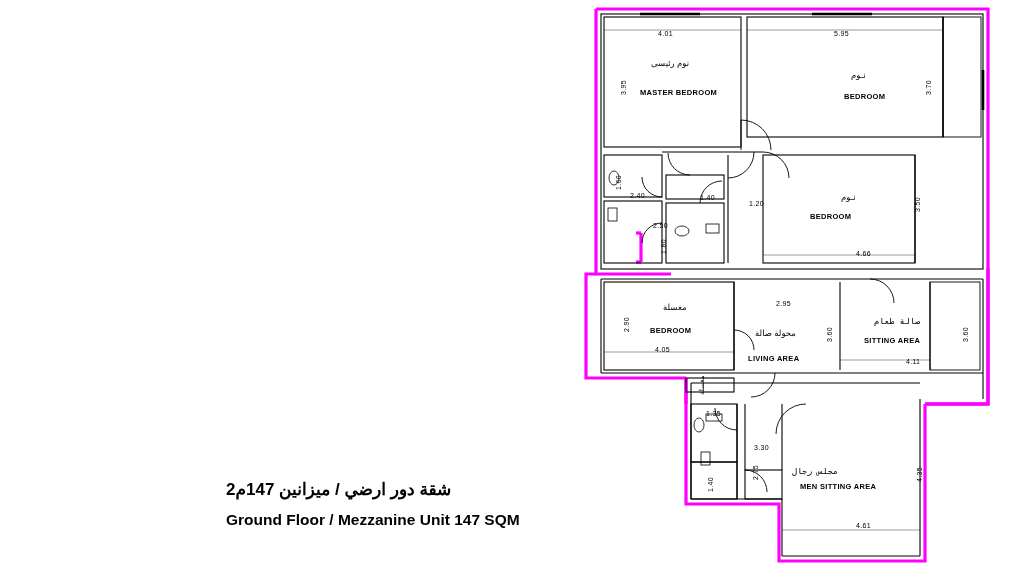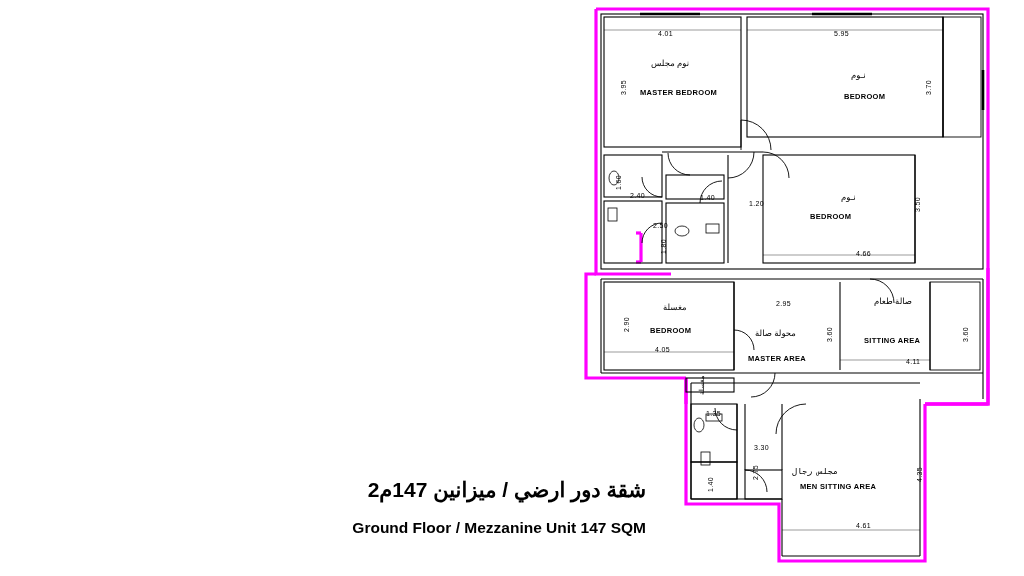--- a/index.html
+++ b/index.html
@@ -3,23 +3,23 @@
 <meta charset="utf-8">
 <style>
   html,body{margin:0;padding:0;background:#ffffff;}
   body{width:1024px;height:576px;position:relative;overflow:hidden;
        font-family:"Liberation Sans",sans-serif;color:#000;}
 
   #plan{position:absolute;left:0;top:0;width:1024px;height:576px;}
 
   
   .caption{position:absolute;left:226px;top:480px;width:420px;}
-  .caption .ar{font-size:21px;font-weight:bold;direction:rtl;text-align:right;
+  .caption .ar{font-size:17px;font-weight:bold;direction:rtl;text-align:left;
                line-height:20px;letter-spacing:0px;}
-  .caption .en{font-size:15.5px;font-weight:bold;line-height:20px;margin-top:18px;text-align:right;}
+  .caption .en{font-size:15.5px;font-weight:bold;line-height:20px;margin-top:10px;}
 
   
   .lbl{position:absolute;font-size:7.5px;letter-spacing:.3px;white-space:nowrap;}
   .lbl.b{font-weight:bold;}
   .lbl.ar{font-size:8.5px;}
   .lbl.dim{font-size:7px;}
   .rot{transform-origin:0 0;transform:rotate(-90deg);}
   .ctr{text-align:center;}
 </style>
 </head>
@@ -131,21 +131,21 @@
     <path d="M604,30 L741,30"></path>
     <path d="M747,30 L943,30"></path>
     <path d="M763,255 L915,255"></path>
     <path d="M604,352 L734,352"></path>
     <path d="M840,360 L930,360"></path>
     <path d="M782,530 L920,530"></path>
   </g>
 </svg>
 
 <div>
-  <div class="lbl ar" style="left:651px;top:58px;">نوم مجلس</div>
+  <div class="lbl ar" style="left:651px;top:58px;">نوم رئيسى</div>
   <div class="lbl b ctr" style="left:640px;top:88px;width:62px;">MASTER BEDROOM</div>
   <div class="lbl dim" style="left:658px;top:30px;">4.01</div>
   <div class="lbl dim rot" style="left:620px;top:95px;">3.95</div>
 </div>
 
 <div>
   <div class="lbl ar" style="left:851px;top:70px;">نـوم</div>
   <div class="lbl b" style="left:844px;top:92px;">BEDROOM</div>
   <div class="lbl dim" style="left:834px;top:30px;">5.95</div>
   <div class="lbl dim rot" style="left:925px;top:95px;">3.70</div>
@@ -160,27 +160,27 @@
 
 <div>
   <div class="lbl ar" style="left:663px;top:302px;">مغسلة</div>
   <div class="lbl b" style="left:650px;top:326px;">BEDROOM</div>
   <div class="lbl dim" style="left:655px;top:346px;">4.05</div>
   <div class="lbl dim rot" style="left:623px;top:332px;">2.90</div>
 </div>
 
 <div>
   <div class="lbl ar" style="left:755px;top:328px;">محولة صالة</div>
-  <div class="lbl b" style="left:748px;top:354px;">MASTER  AREA</div>
+  <div class="lbl b" style="left:748px;top:354px;">LIVING  AREA</div>
   <div class="lbl dim" style="left:776px;top:300px;">2.95</div>
   <div class="lbl dim rot" style="left:826px;top:342px;">3.60</div>
 </div>
 
 <div>
-  <div class="lbl ar" style="left:874px;top:296px;">صالة طعام</div>
+  <div class="lbl ar" style="left:874px;top:316px;font-family:Liberation Mono, monospace;">صالة طعام</div>
   <div class="lbl b" style="left:864px;top:336px;">SITTING  AREA</div>
   <div class="lbl dim" style="left:906px;top:358px;">4.11</div>
   <div class="lbl dim rot" style="left:962px;top:342px;">3.60</div>
 </div>
 
 <div>
   <div class="lbl ar" style="left:792px;top:466px;font-family:Liberation Mono, monospace;">مجلس رجال</div>
   <div class="lbl b" style="left:800px;top:482px;text-align:center;">MEN  SITTING  AREA</div>
   <div class="lbl dim" style="left:856px;top:522px;">4.61</div>
   <div class="lbl dim rot" style="left:916px;top:482px;">4.35</div>

